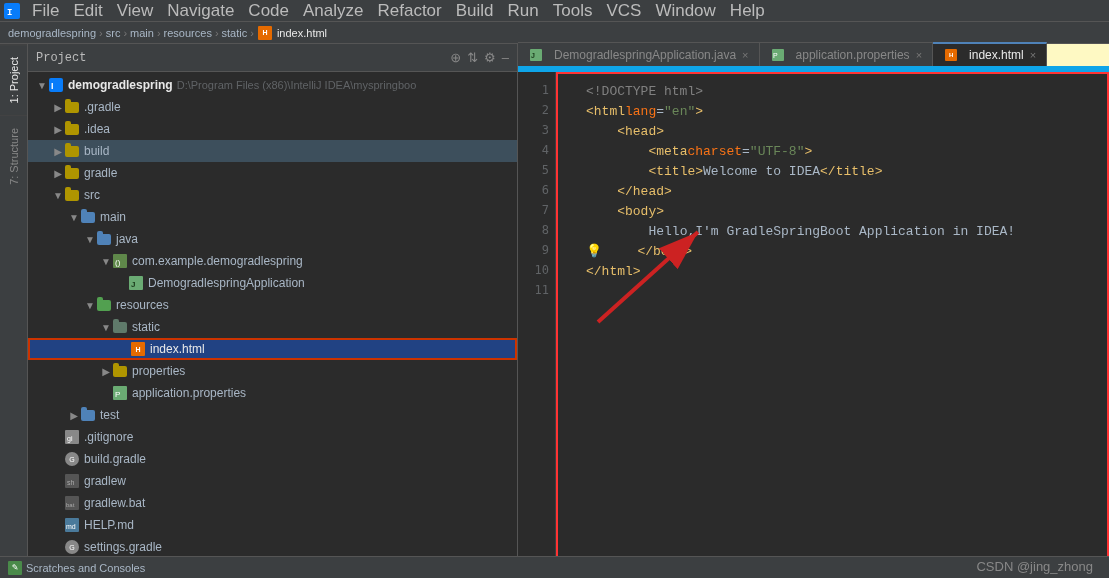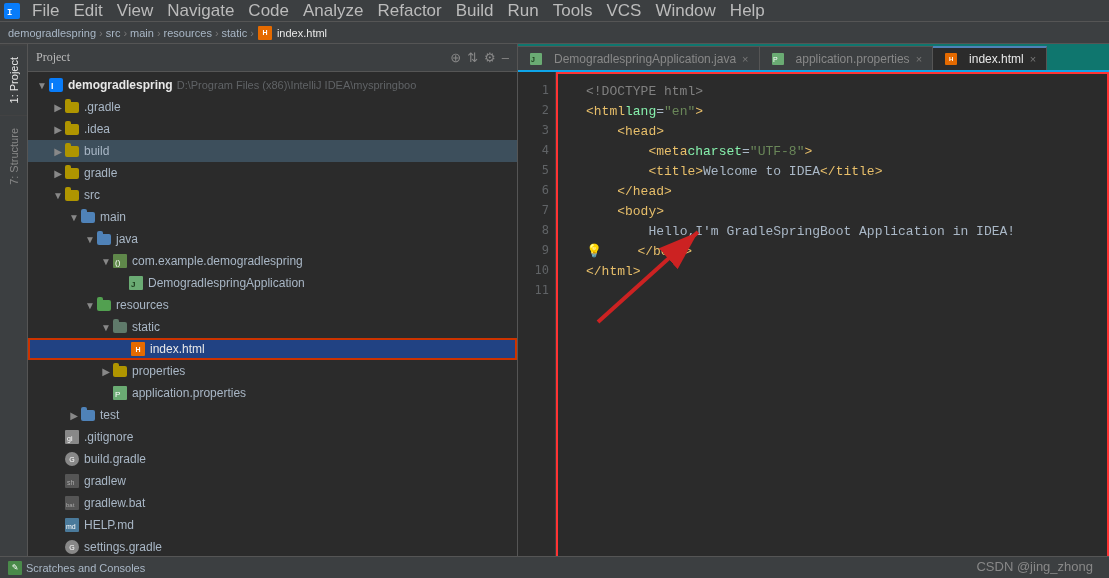--- a/index.html
+++ b/index.html
@@ -83,21 +83,21 @@
       align-items: center;
       padding: 0 8px;
       font-size: 12px;
       font-family: 'Segoe UI', Arial, sans-serif;
       gap: 4px;
       border-bottom: 1px solid #555;
     }
     .panel-header-title {
       font-size: 12px;
       color: #bbbbbb;
-      font-family: Liberation Serif, serif;
+      font-family: Liberation Mono, monospace;
     }
     .panel-header-controls {
       margin-left: auto;
       display: flex;
       gap: 6px;
       color: #888;
     }
     .panel-header-controls span {
       cursor: pointer;
       font-size: 13px;
@@ -247,24 +247,24 @@
     .editor-area {
       flex: 1;
       display: flex;
       flex-direction: column;
       background: #2b2b2b;
     }
 
     
     .editor-tabs {
       height: 28px;
-      background: #0f766e;
+      background: #fef9c3;
       display: flex;
       align-items: flex-end;
-      border-bottom: 2px solid #0ea5e9;
+      border-bottom: 6px solid #0ea5e9;
     }
     .editor-tab {
       height: 24px;
       padding: 0 10px;
       display: flex;
       align-items: center;
       gap: 6px;
       background: #3c3f41;
       border-right: 1px solid #555;
       border-top: 1px solid #555;
@@ -313,21 +313,21 @@
       color: #a9b7c6;
       border: 2px solid #ff3333;
     }
     .code-line {
       height: 20px;
       white-space: pre;
       display: flex;
       align-items: center;
     }
     .tag { color: #e8bf6a; }
-    .attr { color: #86efac; text-align: right; }
+    .attr { color: #f97316; text-align: right; }
     .val { color: #6a8759; }
     .text { color: #a9b7c6; }
     .doctype { color: #808080; }
     .lightbulb {
       color: #e8c04a;
       margin-right: 4px;
     }
 
     
     .arrow-annotation {

